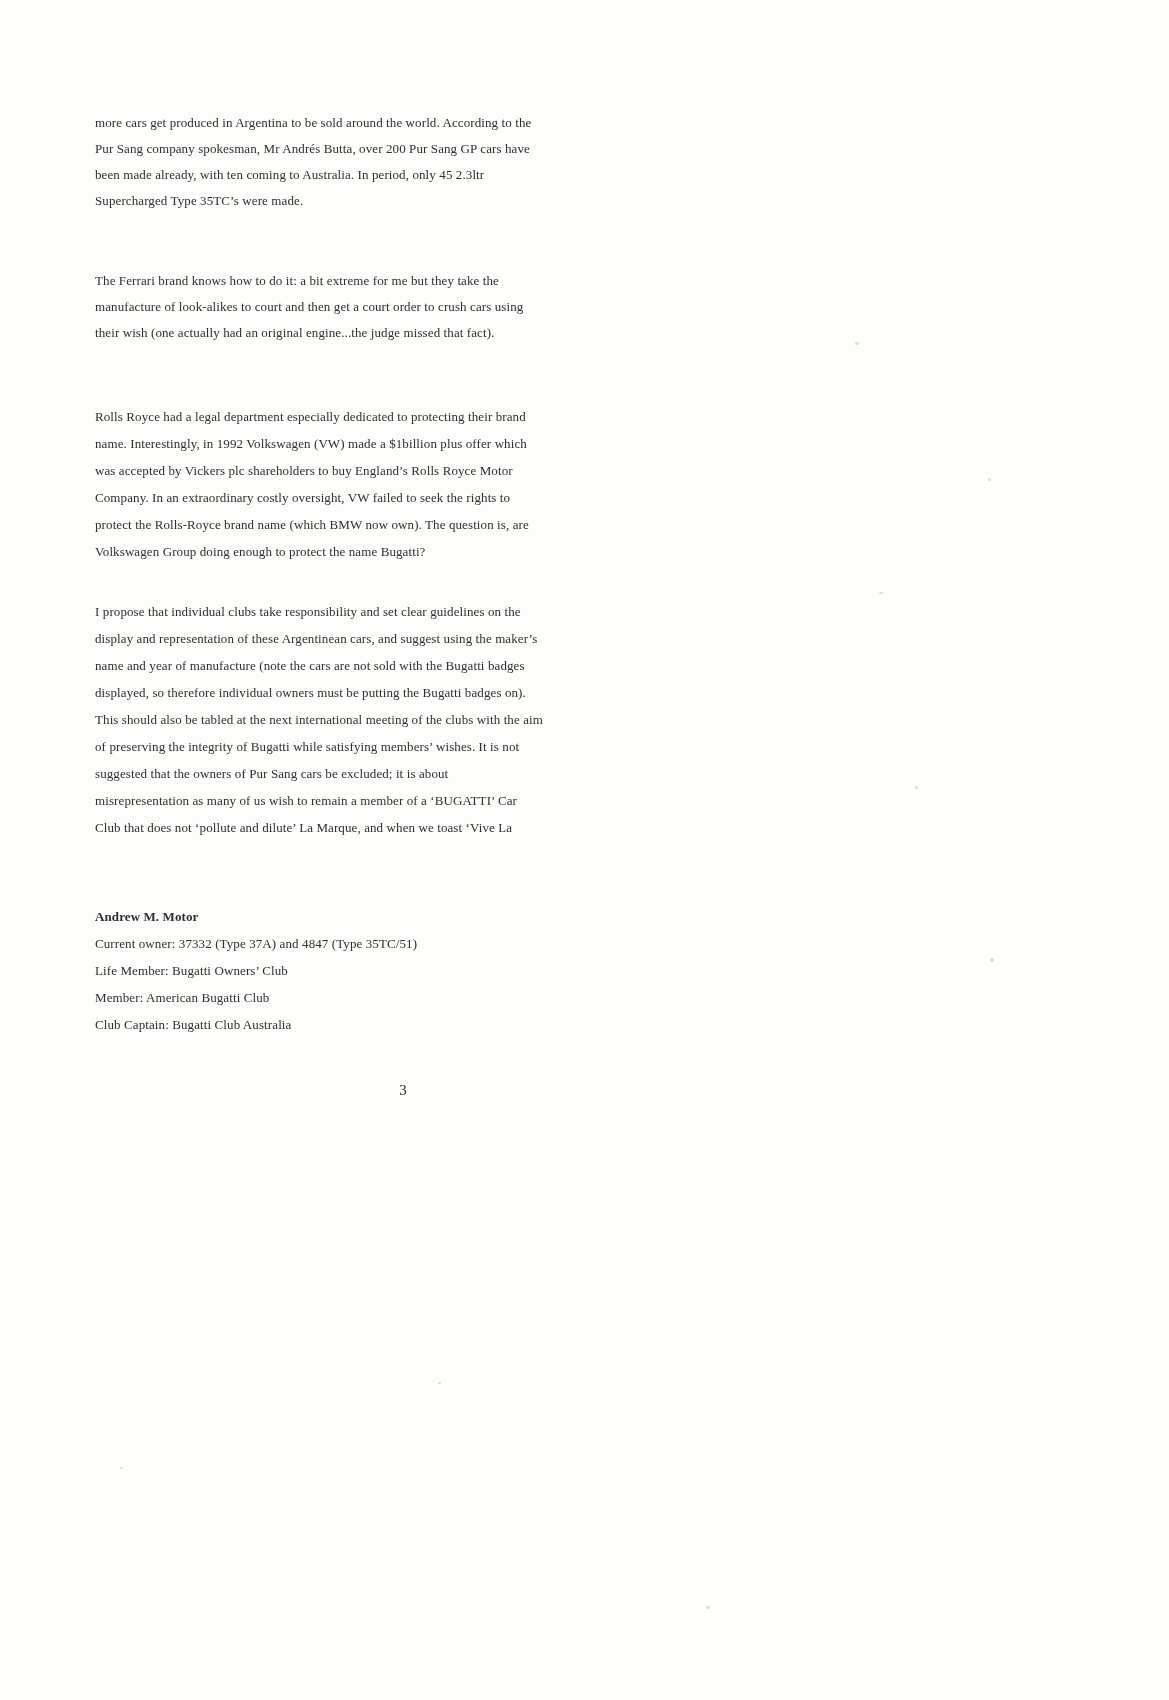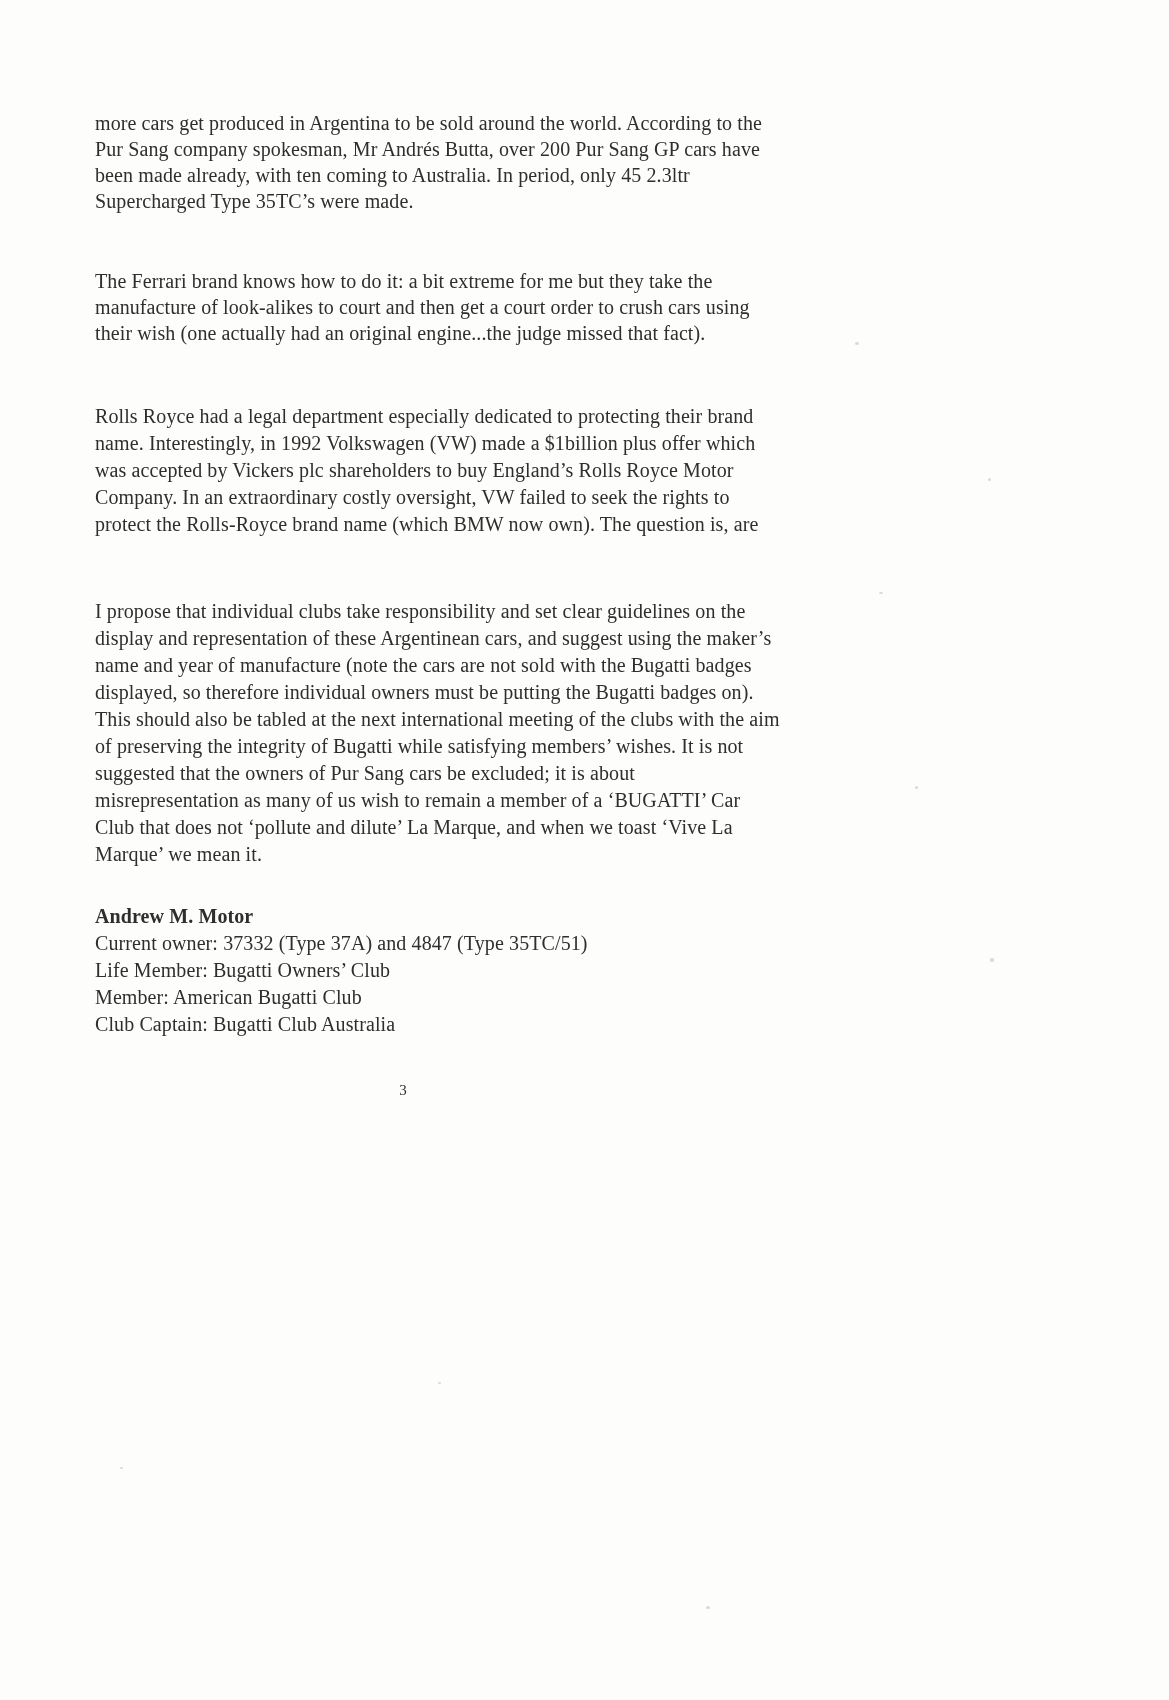--- a/index.html
+++ b/index.html
@@ -17,21 +17,21 @@
     font-family: "Liberation Serif", "DejaVu Serif", serif;
     color: #2e2e2e;
   }
   .block {
     position: absolute;
     left: 95px;
     width: 620px;
   }
   .ln {
     white-space: nowrap;
-    font-size: 20px;
+    font-size: 13px;
     line-height: 27px;
     letter-spacing: 0.1px;
   }
   .p1 .ln, .p2 .ln { line-height: 26px; }
   .b { font-weight: normal; }
   .sig-name { font-weight: bold; }
   .pagenum {
     position: absolute;
     left: 368px;
     top: 1080px;
@@ -63,33 +63,33 @@
     <div class="ln">manufacture of look-alikes to court and then get a court order to crush cars using</div>
     <div class="ln">their wish (one actually had an original engine...the judge missed that fact).</div>
   </div>
 
   <div class="block p3" style="top:403px">
     <div class="ln">Rolls Royce had a legal department especially dedicated to protecting their brand</div>
     <div class="ln">name. Interestingly, in 1992 Volkswagen (VW) made a $1billion plus offer which</div>
     <div class="ln">was accepted by Vickers plc shareholders to buy England’s Rolls Royce Motor</div>
     <div class="ln">Company. In an extraordinary costly oversight, VW failed to seek the rights to</div>
     <div class="ln">protect the Rolls-Royce brand name (which BMW now own). The question is, are</div>
+    <div class="ln">Volkswagen Group doing enough to protect the name Bugatti?</div>
   </div>
 
   <div class="block p4" style="top:598px">
     <div class="ln">I propose that individual clubs take responsibility and set clear guidelines on the</div>
     <div class="ln">display and representation of these Argentinean cars, and suggest using the maker’s</div>
     <div class="ln">name and year of manufacture (note the cars are not sold with the Bugatti badges</div>
     <div class="ln">displayed, so therefore individual owners must be putting the Bugatti badges on).</div>
     <div class="ln">This should also be tabled at the next international meeting of the clubs with the aim</div>
     <div class="ln">of preserving the integrity of Bugatti while satisfying members’ wishes. It is not</div>
     <div class="ln">suggested that the owners of Pur Sang cars be excluded; it is about</div>
     <div class="ln"><span>misrepresentation as many of us wish to remain a member of a </span><span class="b">‘BUGATTI’ Car</span></div>
     <div class="ln"><span class="b">Club</span><span> that does not ‘pollute and dilute’ La Marque, and when we toast ‘Vive La</span></div>
-    <div class="ln">Marque’ we mean it.</div>
   </div>
 
   <div class="block" style="top:903px">
     <div class="ln sig-name">Andrew M. Motor</div>
     <div class="ln">Current owner: 37332 (Type 37A) and 4847 (Type 35TC/51)</div>
     <div class="ln">Life Member: Bugatti Owners’ Club</div>
     <div class="ln">Member: American Bugatti Club</div>
     <div class="ln">Club Captain: Bugatti Club Australia</div>
   </div>
 

